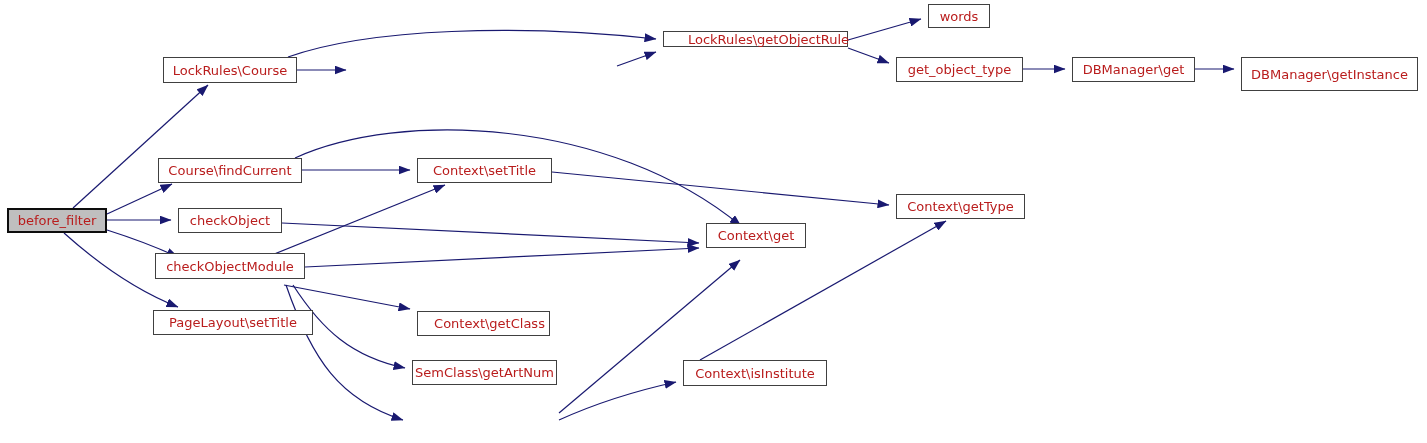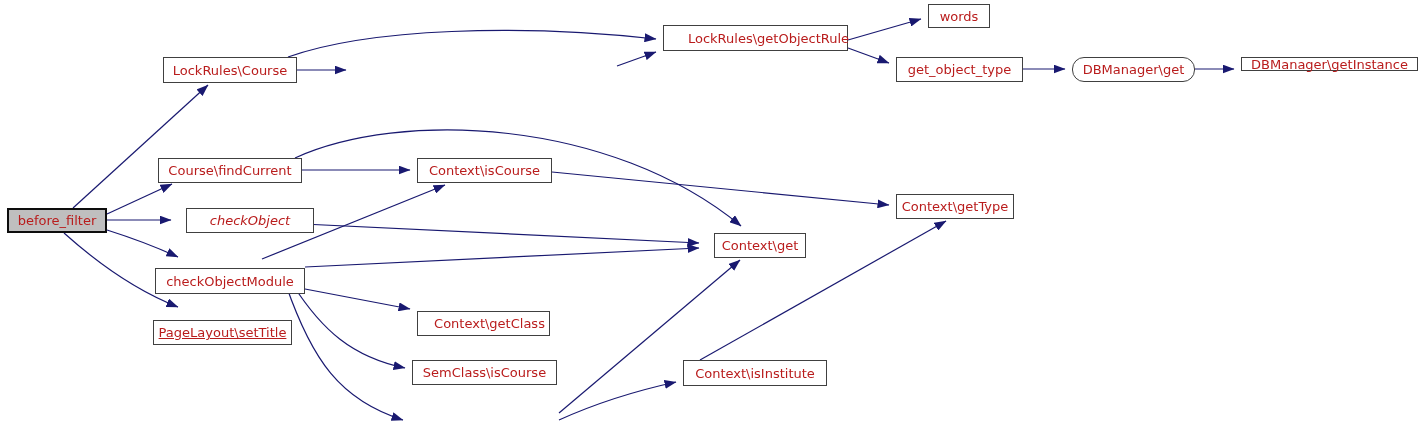--- a/index.html
+++ b/index.html
@@ -78,28 +78,28 @@
       <path d="M 293,285 C 322,330 352,357 405,368" class="edge" marker-end="url(#arrowhead)"></path>
       <path d="M 286,285 C 312,360 340,400 403,420" class="edge" marker-end="url(#arrowhead)"></path>
       <path d="M 552,172 L 889,205" class="edge" marker-end="url(#arrowhead)"></path>
       <path d="M 559,413 L 740,260" class="edge" marker-end="url(#arrowhead)"></path>
       <path d="M 559,420 Q 612,396 676,382" class="edge" marker-end="url(#arrowhead)"></path>
       <path d="M 700,360 L 946,221" class="edge" marker-end="url(#arrowhead)"></path>
     </svg>
 
 <div class="node highlighted" style="left: 7px; top: 208px; width: 100px; height: 25px;">before_filter</div>
     <div class="node" style="left: 163px; top: 57px; width: 134px; height: 26px;">LockRules\Course</div>
-    <div class="node" style="left: 663px; top: 25px; width: 185px; height: 26px; padding-left: 26px;">LockRules\getObjectRule</div>
+    <div class="node" style="left: 663px; top: 31px; width: 185px; height: 16px; padding-left: 26px;">LockRules\getObjectRule</div>
     <div class="node" style="left: 928px; top: 4px; width: 62px; height: 24px;">words</div>
     <div class="node" style="left: 896px; top: 57px; width: 127px; height: 25px;">get_object_type</div>
-    <div class="node" style="left: 1072px; top: 57px; width: 123px; height: 25px; border-radius: 12px;">DBManager\get</div>
-    <div class="node" style="left: 1241px; top: 57px; width: 177px; height: 14px;">DBManager\getInstance</div>
+    <div class="node" style="left: 1072px; top: 57px; width: 123px; height: 25px;">DBManager\get</div>
+    <div class="node" style="left: 1241px; top: 57px; width: 177px; height: 34px;">DBManager\getInstance</div>
     <div class="node" style="left: 158px; top: 158px; width: 144px; height: 25px;">Course\findCurrent</div>
-    <div class="node" style="left: 417px; top: 158px; width: 135px; height: 25px;">Context\isCourse</div>
-    <div class="node" style="left: 186px; top: 208px; width: 128px; height: 25px; font-style: italic;">checkObject</div>
-    <div class="node" style="left: 155px; top: 268px; width: 150px; height: 26px;">checkObjectModule</div>
-    <div class="node" style="left: 153px; top: 320px; width: 139px; height: 25px; text-decoration: underline;">PageLayout\setTitle</div>
+    <div class="node" style="left: 417px; top: 158px; width: 135px; height: 25px;">Context\setTitle</div>
+    <div class="node" style="left: 178px; top: 208px; width: 104px; height: 25px;">checkObject</div>
+    <div class="node" style="left: 155px; top: 253px; width: 150px; height: 26px;">checkObjectModule</div>
+    <div class="node" style="left: 153px; top: 310px; width: 160px; height: 25px;">PageLayout\setTitle</div>
     <div class="node" style="left: 417px; top: 311px; width: 133px; height: 25px; padding-left: 12px;">Context\getClass</div>
-    <div class="node" style="left: 412px; top: 360px; width: 145px; height: 25px;">SemClass\isCourse</div>
-    <div class="node" style="left: 706px; top: 233px; width: 92px; height: 25px; margin-left: 8px;">Context\get</div>
-    <div class="node" style="left: 896px; top: 194px; width: 118px; height: 25px;">Context\getType</div>
+    <div class="node" style="left: 412px; top: 360px; width: 145px; height: 25px;">SemClass\getArtNum</div>
+    <div class="node" style="left: 706px; top: 223px; width: 100px; height: 25px;">Context\get</div>
+    <div class="node" style="left: 896px; top: 194px; width: 129px; height: 25px;">Context\getType</div>
     <div class="node" style="left: 683px; top: 360px; width: 144px; height: 26px;">Context\isInstitute</div>
   </div>
 
 </body></html>

